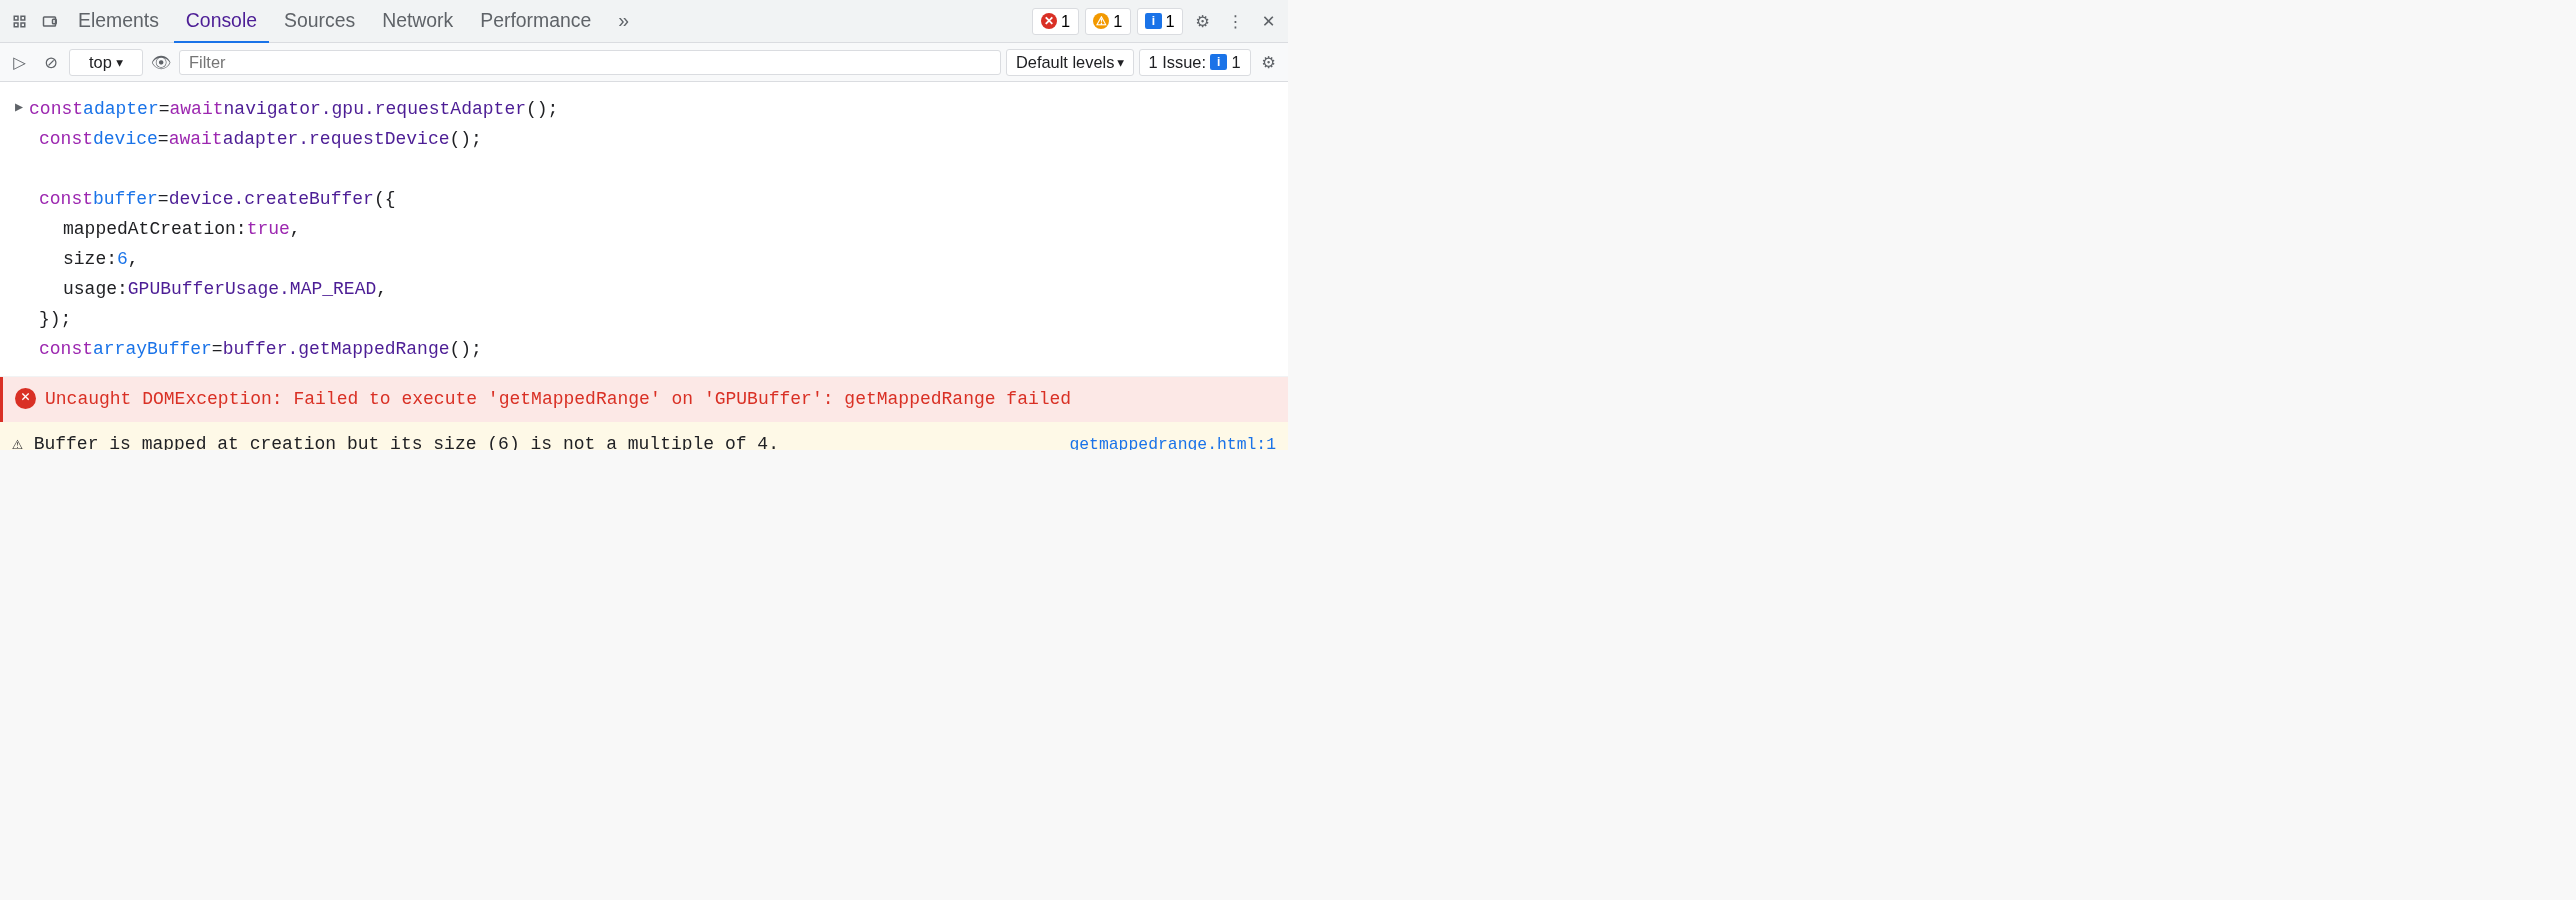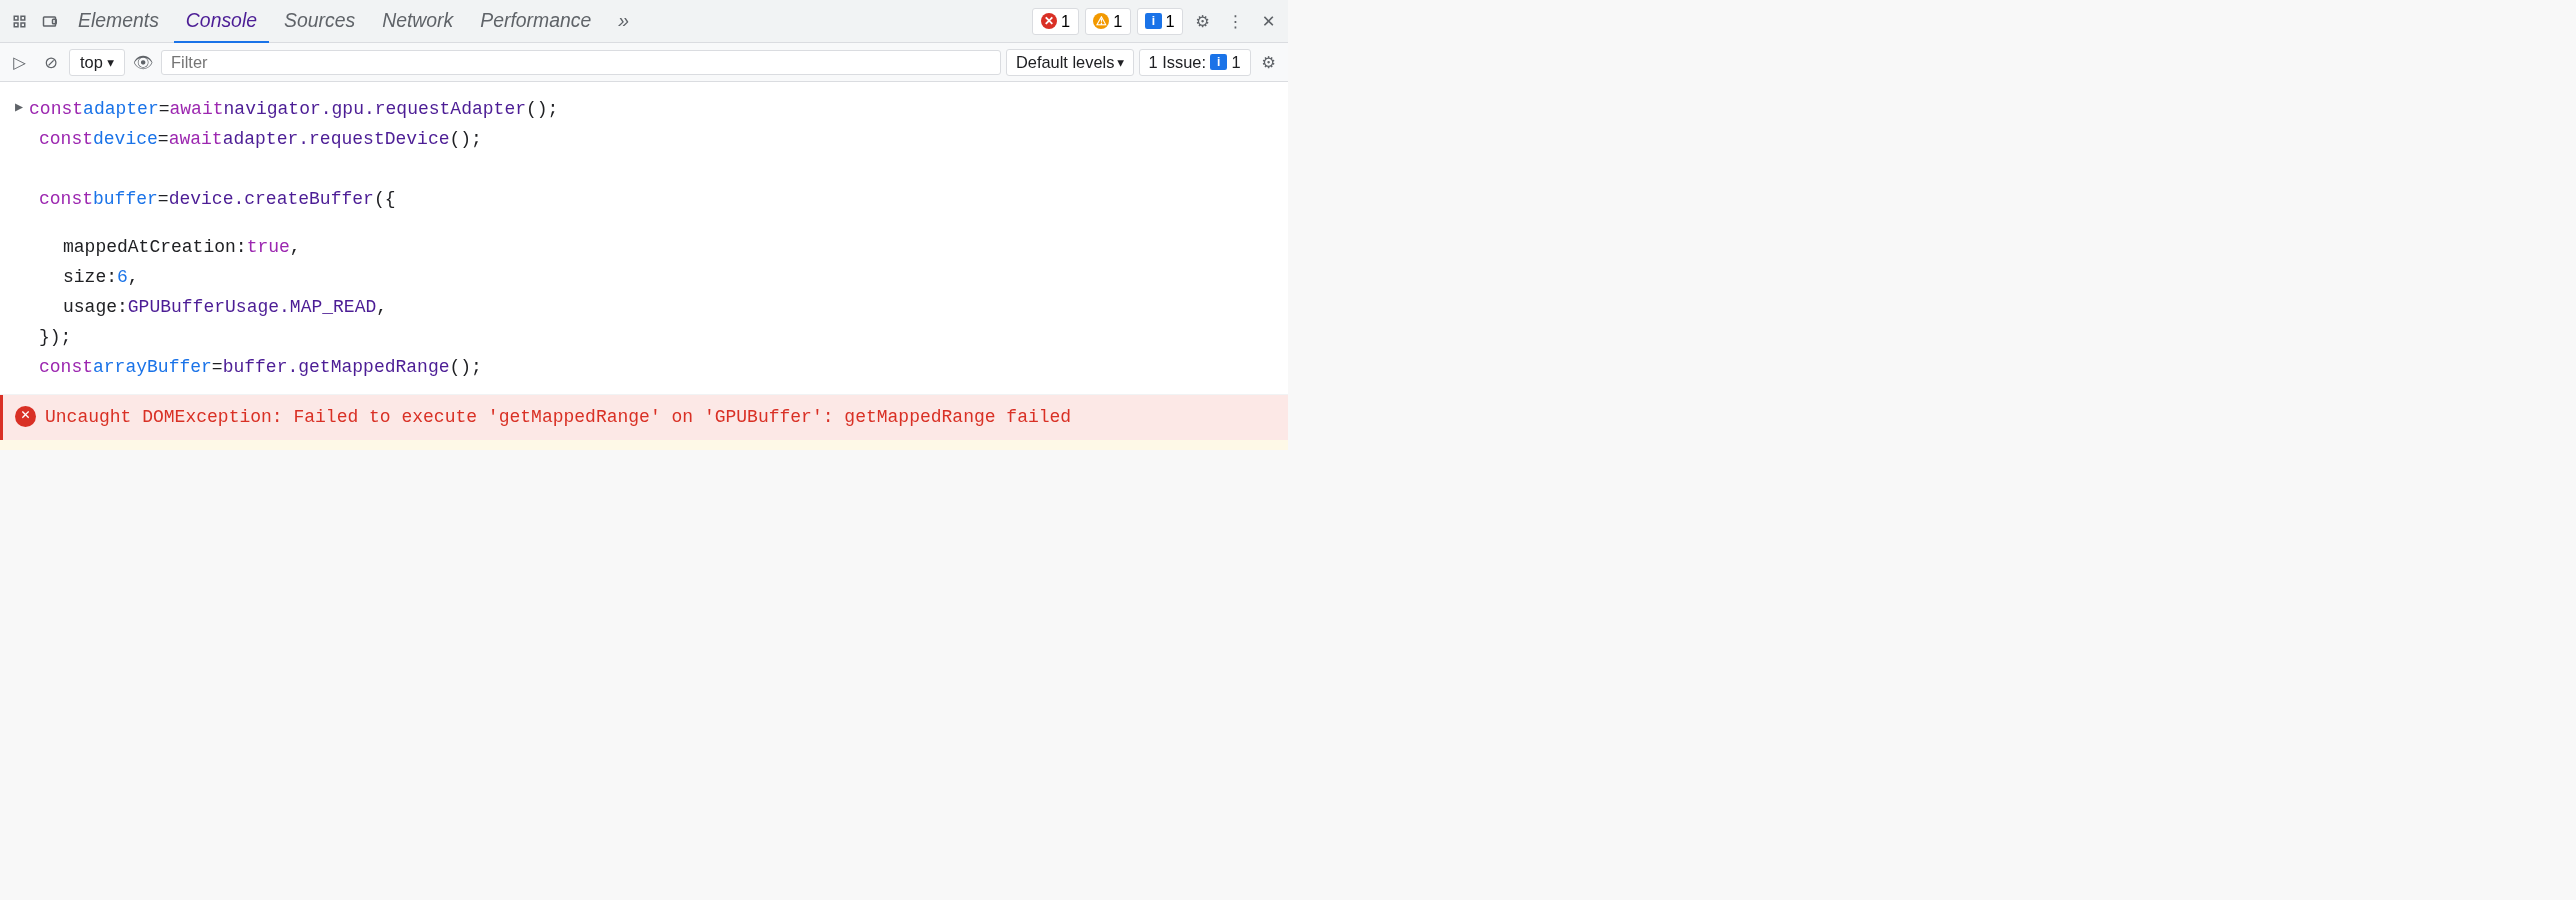--- a/index.html
+++ b/index.html
@@ -41,21 +41,20 @@
       display: flex;
       align-items: center;
       padding: 0 12px;
       height: 43px;
       font-size: 19.4px;
       color: #5f6368;
       cursor: pointer;
       border-bottom: 2.2px solid transparent;
       white-space: nowrap;
       font-weight: 400;
-      font-style: italic;
     }
     .tab-item.active {
       color: #4c1d95;
       border-bottom: 2.2px solid #1a73e8;
       font-weight: 500;
     }
 
     .tabs-right {
       margin-left: auto;
       display: flex;
@@ -122,21 +121,21 @@
       padding: 0 6px;
       gap: 4.5px;
     }
 
     .top-selector {
       display: flex;
       align-items: center;
       gap: 4.5px;
       border: 0.7px solid #dadce0;
       border-radius: 3px;
-      padding: 3px 10px;
+      padding: 3px 19px;
       cursor: pointer;
       background: white;
       font-size: 16.4px;
       color: #202124;
     }
 
     .filter-input {
       flex: 1;
       height: 25px;
       border: 0.7px solid #dadce0;
@@ -364,21 +363,21 @@
       <span class="val-black">();</span>
     </div>
     <div class="code-line" style="padding-left:24px;">&nbsp;</div>
     <div class="code-line" style="padding-left:24px;">
       <span class="kw-purple">const</span>
       <span class="str-blue"> buffer</span>
       <span class="val-black"> =</span>
       <span class="val-teal"> device.createBuffer</span>
       <span class="val-black">({</span>
     </div>
-    <div class="code-line" style="padding-left:48px;margin-top:18px;">
+    <div class="code-line" style="padding-left:48px;">
       <span class="val-black">  mappedAtCreation:</span>
       <span class="kw-purple"> true</span>
       <span class="val-black">,</span>
     </div>
     <div class="code-line" style="padding-left:48px;">
       <span class="val-black">  size:</span>
       <span class="val-blue"> 6</span>
       <span class="val-black">,</span>
     </div>
     <div class="code-line" style="padding-left:48px;">

